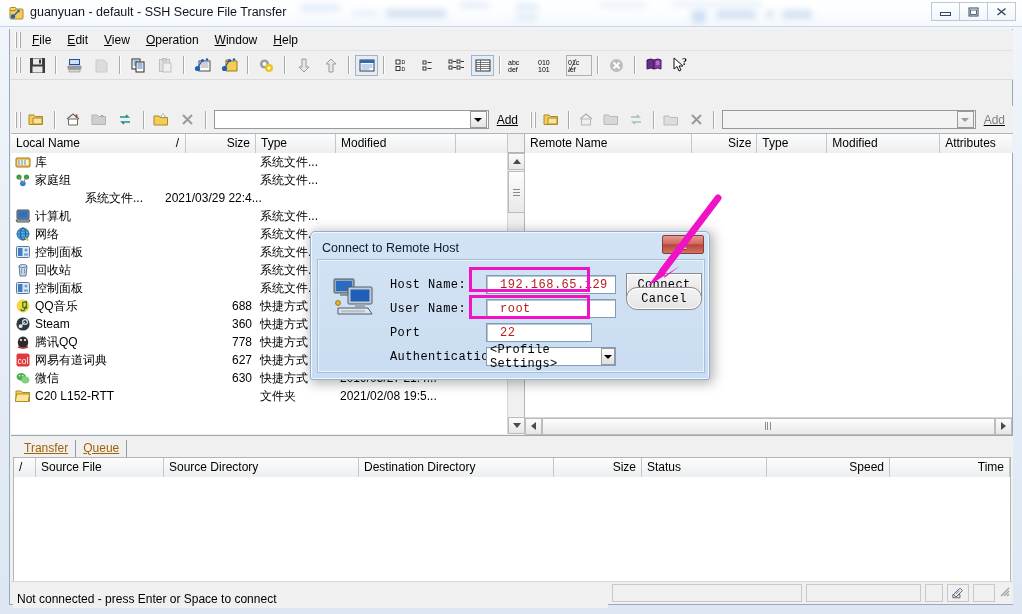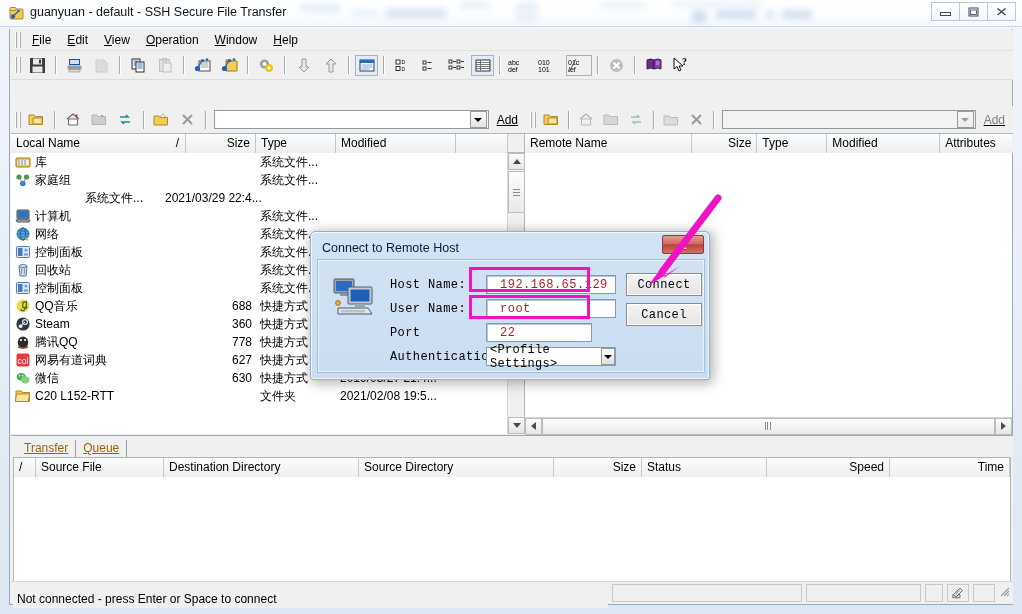--- a/index.html
+++ b/index.html
@@ -897,22 +897,22 @@
 
     <div class="xferwrap">
       <div class="tabsrow">
         <div class="tab">Transfer</div>
         <div class="tab">Queue</div>
       </div>
       <div class="xfergrid">
         <div class="hdrrow" id="xfer-headers">
             <div class="hcell" style="width: 22px;">/</div>
             <div class="hcell" style="width: 128px;">Source File</div>
+            <div class="hcell" style="width: 195px;">Source Directory</div>
             <div class="hcell" style="width: 195px;">Destination Directory</div>
-            <div class="hcell" style="width: 195px;">Source Directory</div>
             <div class="hcell r" style="width: 88px;">Size</div>
             <div class="hcell" style="width: 125px;">Status</div>
             <div class="hcell r" style="width: 123px;">Speed</div>
             <div class="hcell r" style="width: 120px;">Time</div>
           </div>
         <div style="position:absolute;left:0;top:19px;right:0;bottom:0;background:#fff;"></div>
       </div>
     </div>
 
     <div class="statusbar">
@@ -965,21 +965,21 @@
       <div class="dlg-input" style="left:168px;top:63px;width:106px;">22</div>
 
       <div class="dlg-combo" style="left:168px;top:87px;width:130px;">
         <span>&lt;Profile Settings&gt;</span>
         <span class="arrowbox2">
             <span class="tri-down"></span>
           </span>
       </div>
 
       <div class="dlg-btn" style="left:308px;top:13px;">Connect</div>
-      <div class="dlg-btn" style="left:308px;top:43px;">Cancel</div>
+      <div class="dlg-btn" style="left:308px;top:27px;border-radius:11px;">Cancel</div>
     </div>
   </div>
 
   <div class="hl" style="left:469px;top:267px;width:121px;height:25px;"></div>
   <div class="hl" style="left:469px;top:295px;width:121px;height:24px;"></div>
 
   <svg class="arrow-svg" width="140" height="110" viewBox="0 0 140 110">
     <path d="M118 8 L62 82" stroke="#f013c5" stroke-width="7" stroke-linecap="round" fill="none"></path>
     <path d="M48 96 L70 66 L64 88 L80 76 z" fill="#f013c5"></path>
   </svg>

